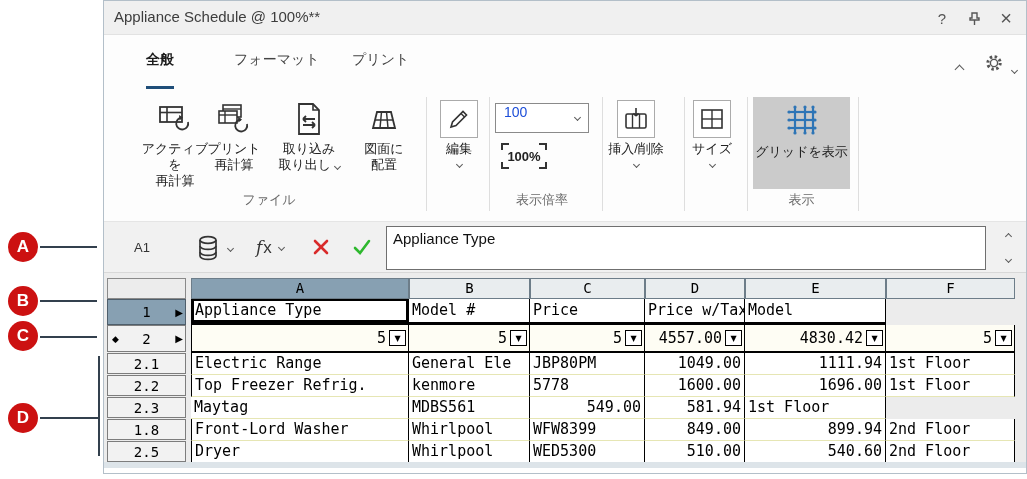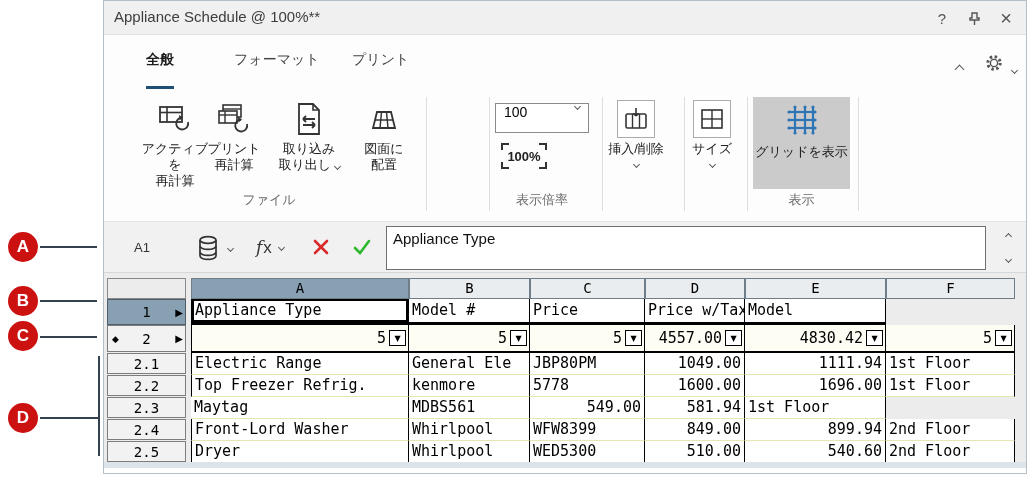--- a/index.html
+++ b/index.html
@@ -34,22 +34,22 @@
   .ribbon { position:absolute; left:0; top:90px; width:100%; height:130px; background:#fdfdfd; }
   .vsep { position:absolute; top:6px; height:114px; width:1px; background:#dedede; }
   .grp-label { position:absolute; top:100px; font-size:13px; color:#6a6a6a; text-align:center; }
   .rbtn { position:absolute; top:6px; width:74px; display:flex; flex-direction:column;
           align-items:center; cursor:default; }
   .rbtn .ic { height:44px; display:flex; align-items:center; justify-content:center; }
   .rbtn .lbl { font-size:13px; line-height:16px; color:#222; text-align:center; white-space:pre-line; }
   .boxbtn { width:38px; height:38px; border:1px solid #ababab; background:#fff; display:flex;
             align-items:center; justify-content:center; }
   .combo { position:absolute; left:391px; top:12px; width:94px; height:30px; border:1px solid #8a8a8a;
-           background:#fff; font-size:14px; color:#000000; display:flex; align-items:flex-start;
-           padding:0 8px; justify-content:space-between; }
+           background:#fff; font-size:14px; color:#1d4ed8; display:flex; align-items:flex-end;
+           padding:12px 8px; justify-content:space-between; }
   .gridbtn { position:absolute; left:649px; top:6px; width:97px; height:92px; background:#cbcbcb;
              display:flex; flex-direction:column; align-items:center; justify-content:flex-start;
              padding-top:8px; cursor:default; }
   .gridbtn .lbl { font-size:13px; color:#1c1c1c; margin-top:8px; }
 
   
   .fbar { position:absolute; left:0; top:220px; width:100%; height:52px; background:#f1f1f1;
           border-top:1px solid #e5e5e5; border-bottom:1px solid #d8d8d8;padding-left:25px; }
   .fitem { position:absolute; display:flex; align-items:center; color:#444; }
   .cellref { left:30px; top:18px; font-size:13px; color:#333; }
@@ -201,20 +201,32 @@
               <line x1="14.5" y1="8" x2="13" y2="24" stroke="#333" stroke-width="1.5"></line>
               <line x1="19.5" y1="8" x2="21" y2="24" stroke="#333" stroke-width="1.5"></line>
             </svg>
         </div>
         <div class="lbl">図面に
 配置</div>
       </div>
       <div class="grp-label" style="left:110px; width:110px">ファイル</div>
       <div class="vsep" style="left:322px"></div>
 
+      <div class="rbtn" style="left:318px; width:74px">
+        <div class="ic">
+            <div class="boxbtn">
+          <svg width="24" height="24" viewBox="0 0 24 24">
+                <path d="M4 20 l1.5 -5 L16 4.5 l3.5 3.5 L9 18.5 z" fill="none" stroke="#333" stroke-width="1.6"></path>
+                <line x1="14" y1="6.5" x2="17.5" y2="10" stroke="#333" stroke-width="1.4"></line>
+              </svg>
+        </div>
+          </div>
+        <div class="lbl">編集</div>
+        <span class="chev sm" style="margin-top:5px"></span>
+      </div>
       <div class="vsep" style="left:385px"></div>
 
       <div class="combo">
         <span>100</span>
         <span class="chev sm"></span>
       </div>
       <div style="position:absolute; left:394px; top:50px; width:52px; height:30px">
         <svg width="52" height="30" viewBox="0 0 52 30">
             <path d="M4 9 V3 h7 M48 9 V3 h-7 M4 21 v6 h7 M48 21 v6 h-7" fill="none" stroke="#333" stroke-width="2"></path>
             <text x="26" y="20" text-anchor="middle" font-size="13" font-weight="bold" font-family="Liberation Sans, sans-serif" fill="#222">100%</text>
@@ -397,21 +409,21 @@
         </div>
         <div class="srow r-data">
           <div class="rowhdr">2.3</div>
           <div class="dcell">Maytag</div>
           <div class="dcell">MDBS561</div>
           <div class="dcell num">549.00</div>
           <div class="dcell num">581.94</div>
           <div class="dcell">1st Floor</div>
         </div>
         <div class="srow r-data">
-          <div class="rowhdr">2.4</div>
+          <div class="rowhdr">1.8</div>
           <div class="dcell first">Front-Lord Washer</div>
           <div class="dcell">Whirlpool</div>
           <div class="dcell">WFW8399</div>
           <div class="dcell num">849.00</div>
           <div class="dcell num">899.94</div>
           <div class="dcell">2nd Floor</div>
         </div>
         <div class="srow r-data last">
           <div class="rowhdr">2.5</div>
           <div class="dcell first">Dryer</div>

